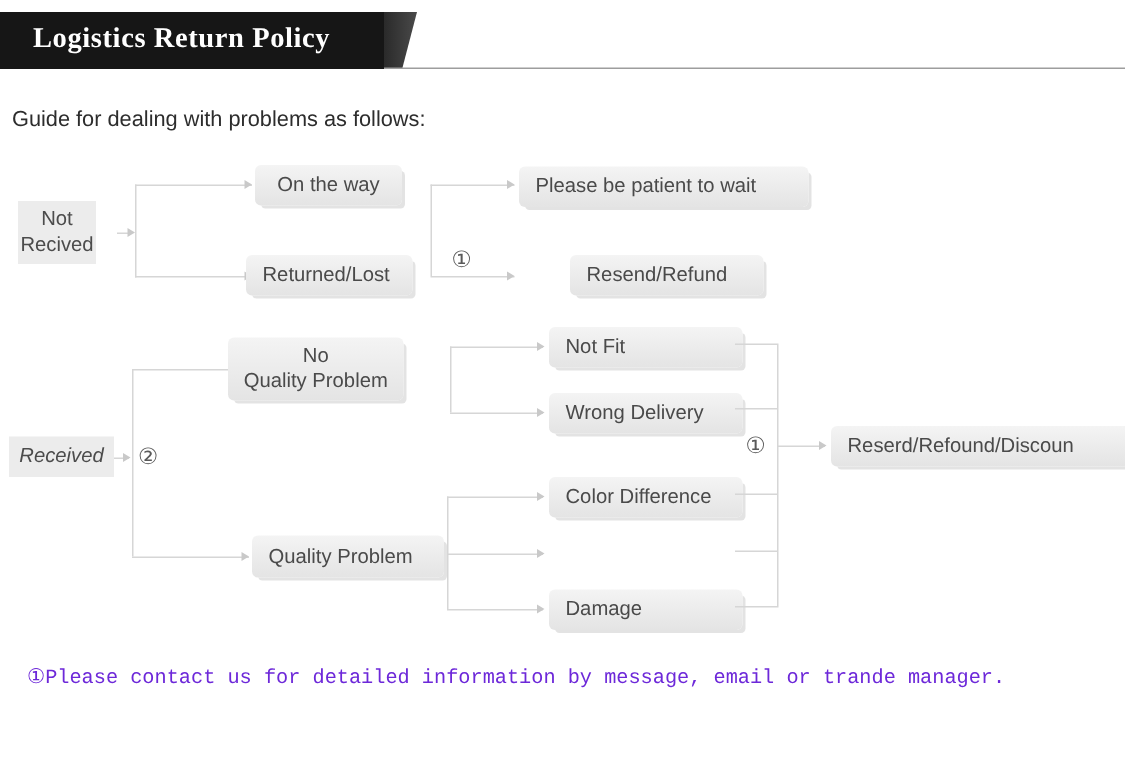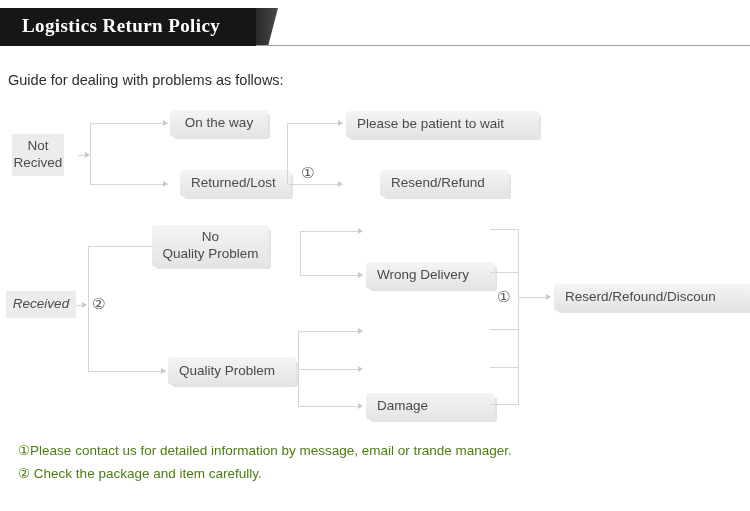--- a/index.html
+++ b/index.html
@@ -79,23 +79,23 @@
   .marker{
     position:absolute;
     font-size:15px;color:#5a5a5a;
     font-family:"DejaVu Sans", sans-serif;
     line-height:1;
   }
 
   
   #notes{position:absolute;left:18px;top:442px;width:716px;}
   .note{
-    font-size:13.5px;color:#4d7c0f;
+    font-size:13.5px;color:#6d28d9;
     white-space:nowrap;margin-bottom:7px;
-    font-family:Liberation Sans, sans-serif;
+    font-family:Liberation Mono, monospace;
   }
 </style>
 </head>
 <body>
 
 <div id="header">
   <div id="header-bar"></div>
   <div id="header-title">Logistics Return Policy</div>
   <div id="header-slant"></div>
   <div id="header-rule"></div>
@@ -112,21 +112,21 @@
   <div class="arrow" style="left:85px;top:151.5px;"></div>
 
   <div class="vline" style="left:90px;top:123px;height:62px;"></div>
 
   <div class="hline" style="left:90px;top:123px;width:78px;"></div>
   <div class="arrow" style="left:163px;top:119.5px;"></div>
   <div class="gbox center" style="left:170px;top:110px;width:98px;height:27px;">On the way</div>
 
   <div class="hline" style="left:90px;top:184px;width:78px;"></div>
   <div class="arrow" style="left:163px;top:180.5px;"></div>
-  <div class="gbox left" style="left:180px;top:170px;width:100px;height:27px;">Returned/Lost</div>
+  <div class="gbox left" style="left:164px;top:170px;width:100px;height:27px;">Returned/Lost</div>
 
   <div class="vline" style="left:287px;top:123px;height:61px;"></div>
 
   <div class="hline" style="left:287px;top:123px;width:56px;"></div>
   <div class="arrow" style="left:338px;top:119.5px;"></div>
   <div class="gbox left" style="left:346px;top:111px;width:182px;height:27px;">Please be patient to wait</div>
 
   <div class="hline" style="left:287px;top:184px;width:56px;"></div>
   <div class="arrow" style="left:338px;top:180.5px;"></div>
   <div class="gbox left" style="left:346px;top:170px;width:118px;height:27px;margin-left:34px;">Resend/Refund</div>
@@ -150,43 +150,44 @@
   <div class="hline" style="left:88px;top:371px;width:78px;"></div>
   <div class="arrow" style="left:161px;top:367.5px;"></div>
   <div class="gbox left" style="left:168px;top:357px;width:117px;height:28px;">Quality Problem</div>
 
   <div class="vline" style="left:300px;top:231px;height:44px;"></div>
   <div class="hline" style="left:300px;top:231px;width:62px;"></div>
   <div class="arrow" style="left:358px;top:227.5px;"></div>
   <div class="hline" style="left:300px;top:275px;width:62px;"></div>
   <div class="arrow" style="left:358px;top:271.5px;"></div>
 
+  <div class="gbox left" style="left:366px;top:218px;width:118px;height:27px;">Not Fit</div>
   <div class="gbox left" style="left:366px;top:262px;width:118px;height:27px;">Wrong Delivery</div>
 
   <div class="vline" style="left:298px;top:331px;height:75px;"></div>
   <div class="hline" style="left:298px;top:331px;width:64px;"></div>
   <div class="arrow" style="left:358px;top:327.5px;"></div>
   <div class="hline" style="left:298px;top:369px;width:64px;"></div>
   <div class="arrow" style="left:358px;top:365.5px;"></div>
   <div class="hline" style="left:298px;top:406px;width:64px;"></div>
   <div class="arrow" style="left:358px;top:402.5px;"></div>
 
+  <div class="gbox left" style="left:366px;top:318px;width:118px;height:27px;">Color Difference</div>
   <div class="gbox left" style="left:366px;top:393px;width:118px;height:27px;">Damage</div>
 
   <div class="hline" style="left:490px;top:229px;width:28px;"></div>
   <div class="hline" style="left:490px;top:272px;width:28px;"></div>
   <div class="hline" style="left:490px;top:329px;width:28px;"></div>
   <div class="hline" style="left:490px;top:367px;width:28px;"></div>
   <div class="hline" style="left:490px;top:404px;width:28px;"></div>
   <div class="vline" style="left:518px;top:229px;height:176px;"></div>
 
   <div class="marker" style="left:497px;top:290px;">①</div>
   <div class="hline" style="left:518px;top:297px;width:32px;"></div>
   <div class="arrow" style="left:546px;top:293.5px;"></div>
 
   <div class="gbox left" style="left:554px;top:284px;width:196px;height:27px;white-space:nowrap;overflow:hidden;">Reserd/Refound/Discoun</div>
 
 </div>
 
 <div id="notes">
   <div class="note">①Please contact us for detailed information by message, email or trande manager.</div>
-  <div class="note">② Check the package and item carefully.</div>
 </div>
 
 </body></html>

